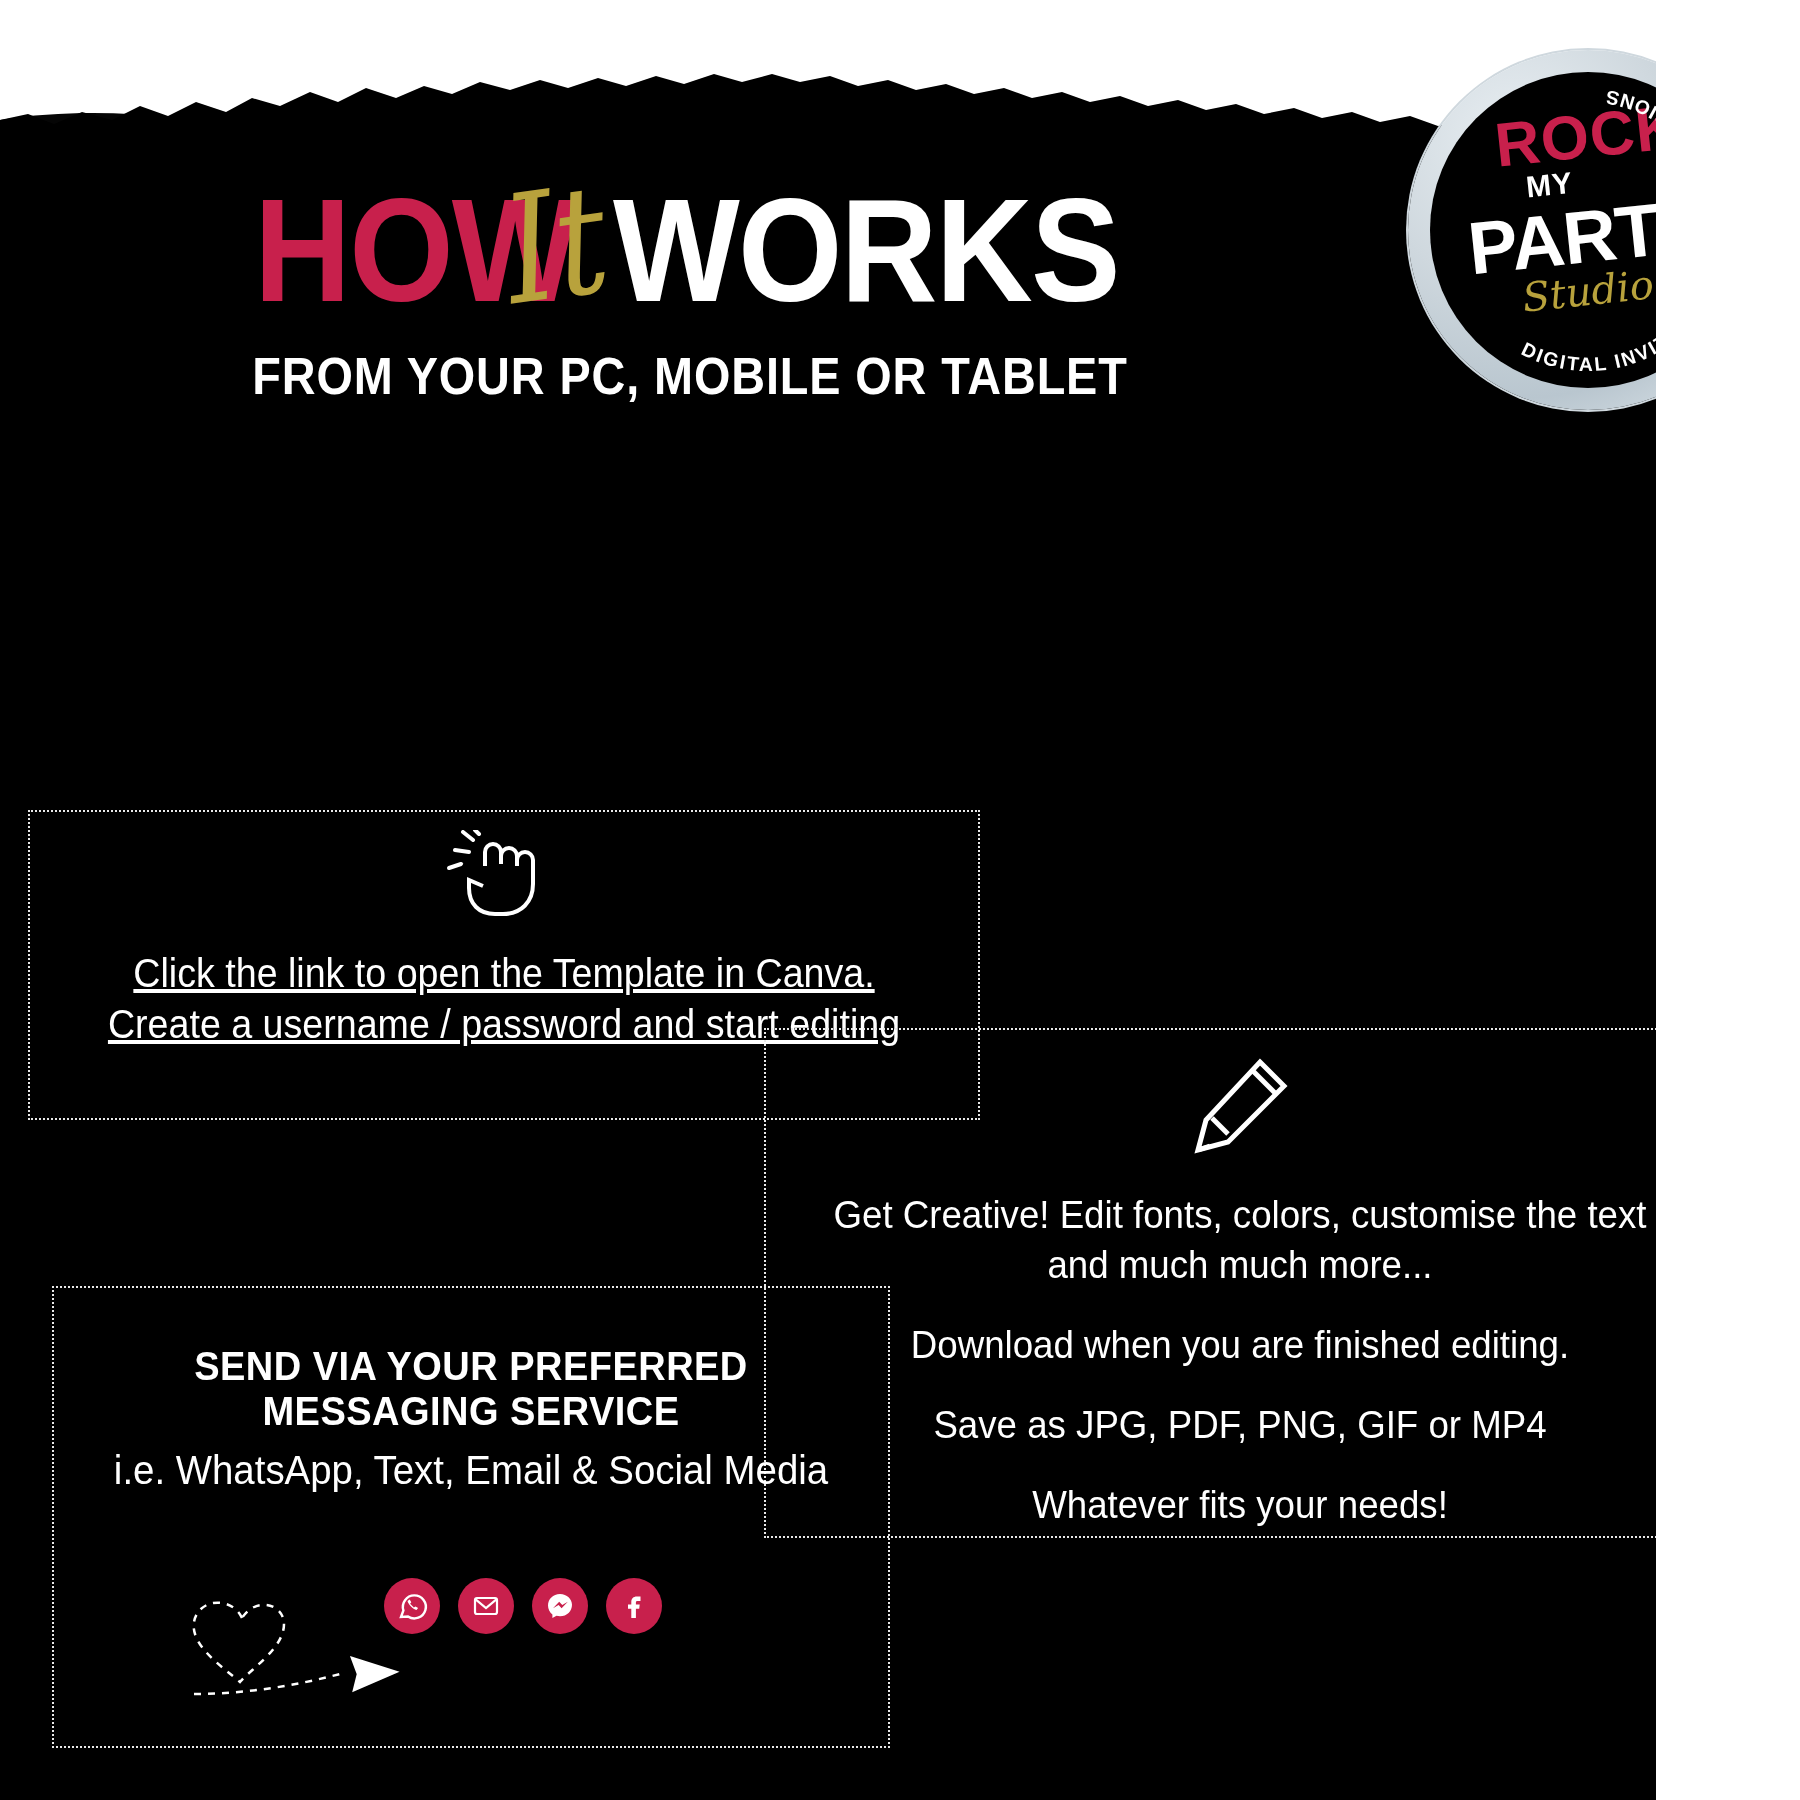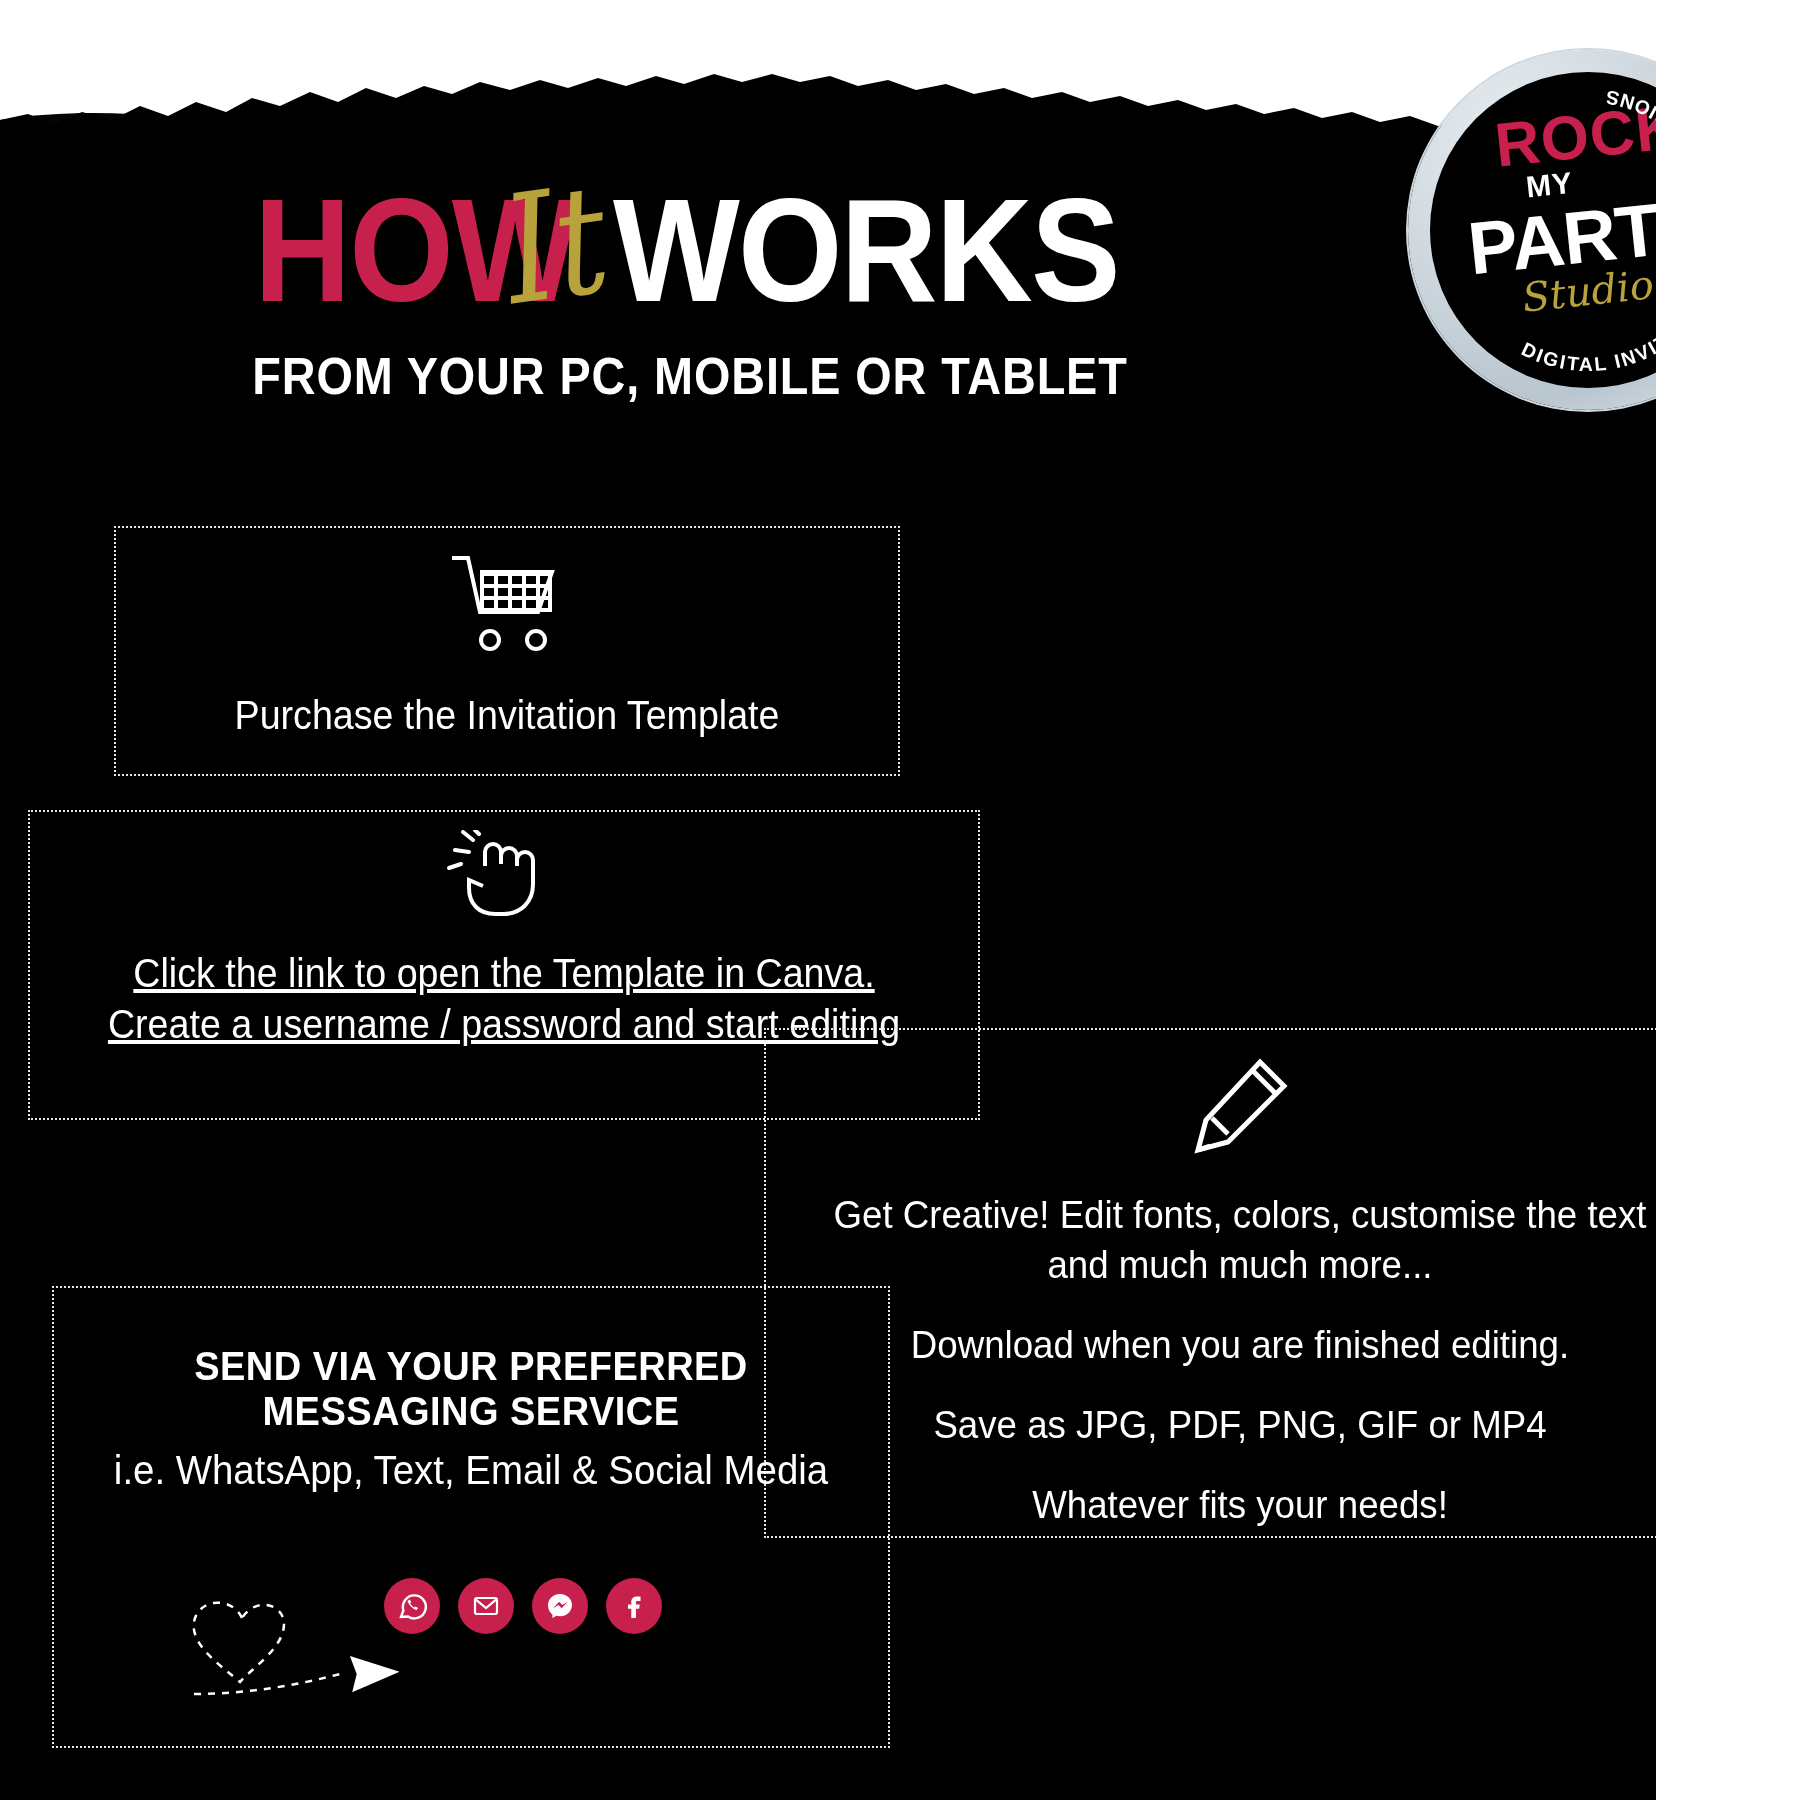--- a/index.html
+++ b/index.html
@@ -274,32 +274,20 @@
     <svg class="logo-ring-text" viewBox="0 0 360 360">
       <defs>
         <path id="ringpath" d="M 180,180 m -141,0 a 141,141 0 1 0 282,0 a 141,141 0 1 0 -282,0"></path>
       </defs>
       <text>
         <textPath href="#ringpath" startOffset="17%">DIGITAL INVITATIONS FOR ALL OCCASIONS</textPath>
       </text>
     </svg>
   </div>
 
-  <div class="step" id="step1">
-    <div class="icon-wrap">
-      <svg width="118" height="110" viewBox="0 0 118 110" fill="none" stroke="#ffffff" stroke-width="4">
-        <path d="M4 8 h16 l12 54 h58 l14 -40 h-72"></path>
-        <rect x="34" y="24" width="68" height="36"></rect>
-        <path d="M34 36 h68 M34 48 h68 M48 24 v36 M62 24 v36 M76 24 v36 M90 24 v36"></path>
-        <circle cx="42" cy="90" r="9"></circle>
-        <circle cx="88" cy="90" r="9"></circle>
-      </svg>
-    </div>
-    <div class="step-text">Purchase the Invitation Template</div>
-  </div>
 
 
   <div class="step" id="step3">
     <div class="icon-wrap">
       <svg width="130" height="88" viewBox="0 0 130 88" fill="none" stroke="#ffffff" stroke-width="4">
         <path d="M46 36 v-14 a8 8 0 0 1 16 0 v12 M62 34 v-8 a8 8 0 0 1 16 0 v10 M78 36 v-6 a8 8 0 0 1 16 0 v24 c0 18 -12 30 -30 30 h-8 c-16 0 -26 -10 -26 -26 v-8 l14 6"></path>
         <path d="M34 10 l-10 -8 M30 22 l-14 -2 M40 4 l-4 -4" stroke-linecap="round"></path>
         <path d="M22 34 l-12 4" stroke-linecap="round"></path>
       </svg>
     </div>

